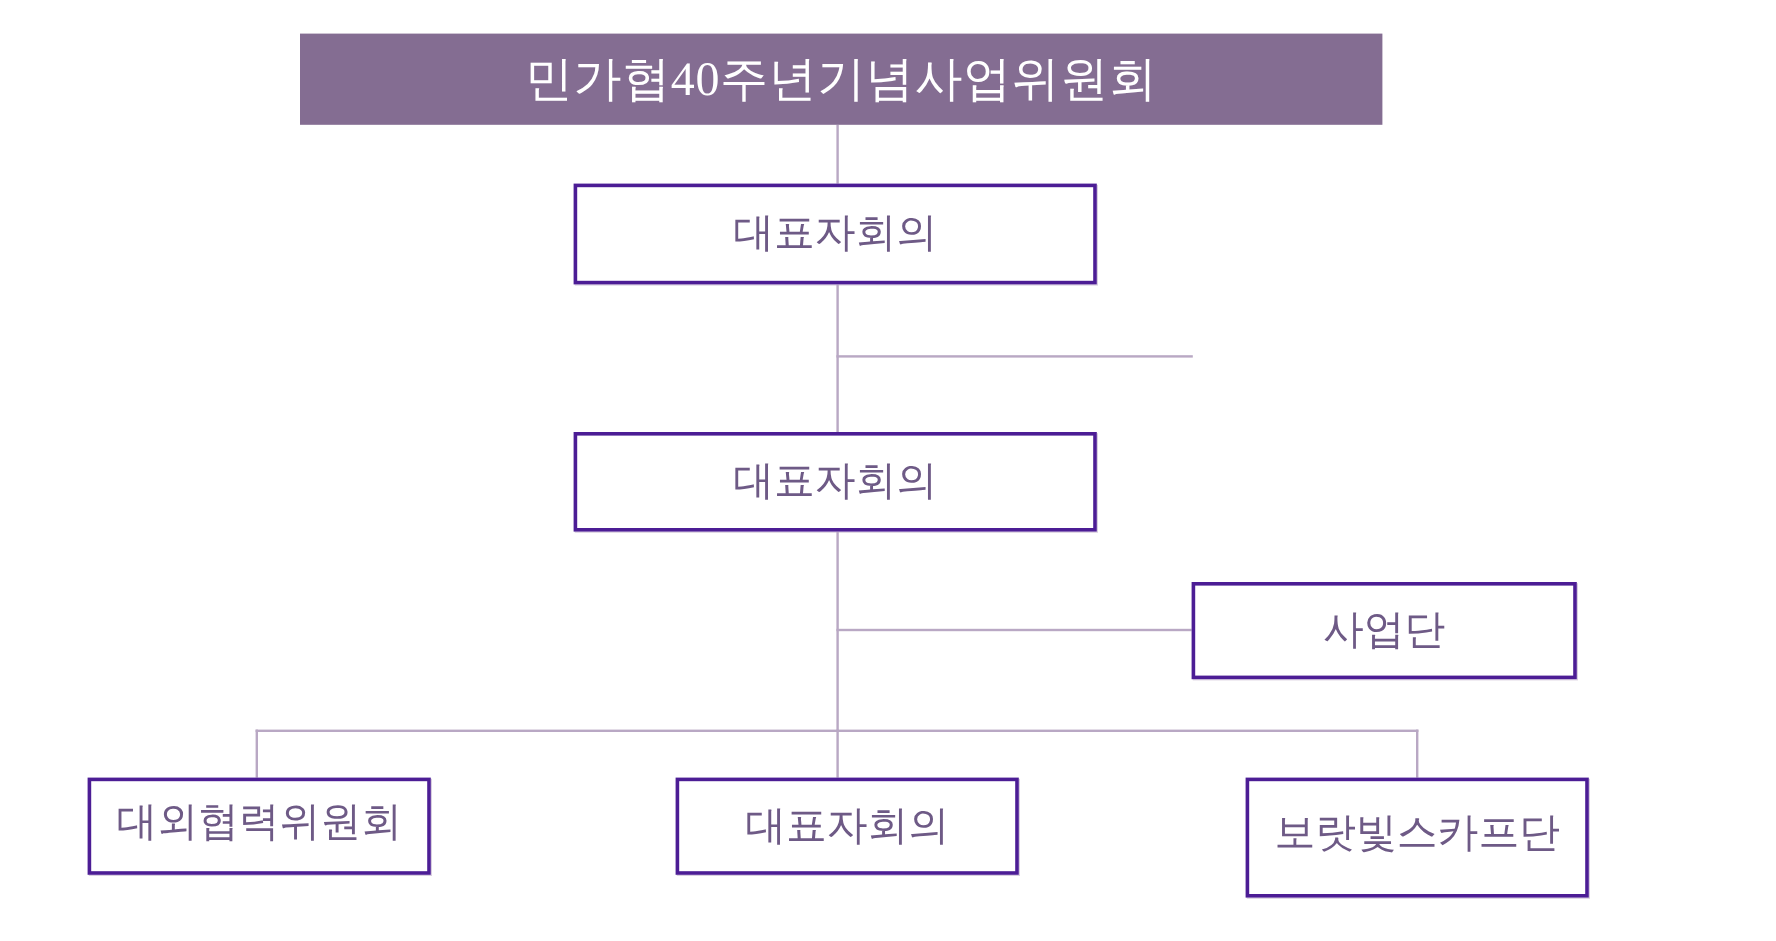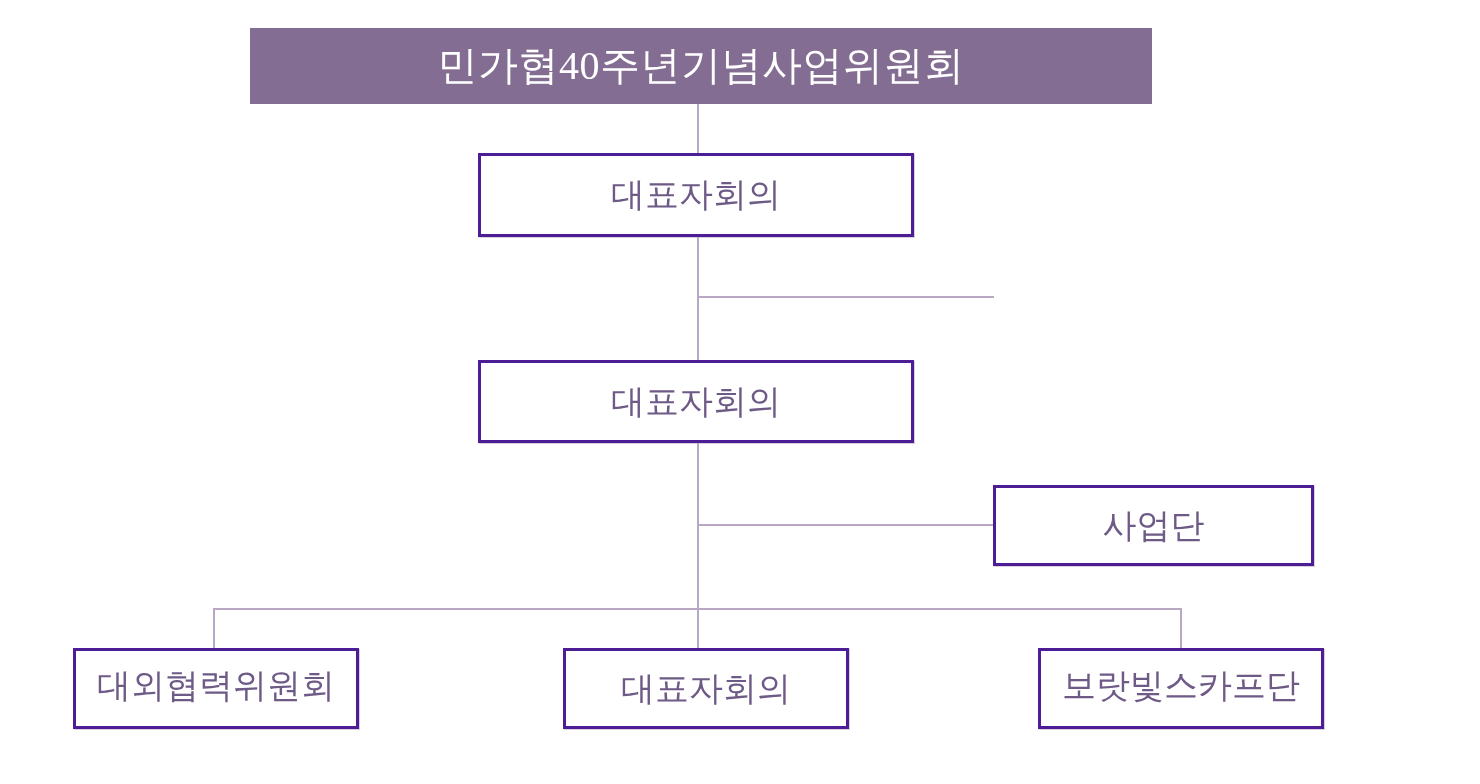--- a/index.html
+++ b/index.html
@@ -62,21 +62,21 @@
   .node-box.small-pad { letter-spacing: 0px; font-family: Liberation Mono, monospace; }
 
   
   #node-root            { left: 250px; top: 28px;  width: 902px; height: 76px; }
   #node-daepyo          { left: 478px; top: 153px; width: 436px; height: 84px; }
   #node-gomun           { left: 993px; top: 255px; width: 365px; height: 80px; }
   #node-sangim          { left: 478px; top: 360px; width: 436px; height: 83px; }
   #node-saeopdan        { left: 993px; top: 485px; width: 321px; height: 81px; }
   #node-daeoe           { left: 73px;  top: 648px; width: 286px; height: 81px; }
   #node-hongbo          { left: 563px; top: 648px; width: 286px; height: 81px; }
-  #node-boratbit        { left: 1038px;top: 648px; width: 286px; height: 81px; }
+  #node-boratbit        { left: 1038px;top: 648px; width: 286px; height: 100px; }
 
   
   #trunk-1 { left: 697px; top: 104px; height: 50px; }   
   #trunk-2 { left: 697px; top: 237px; height: 124px; }  
   #trunk-3 { left: 697px; top: 443px; height: 166px; }  
 
   
   #branch-gomun { left: 697px; top: 296px; width: 297px; }
   
   #branch-saeopdan { left: 697px; top: 524px; width: 297px; }

